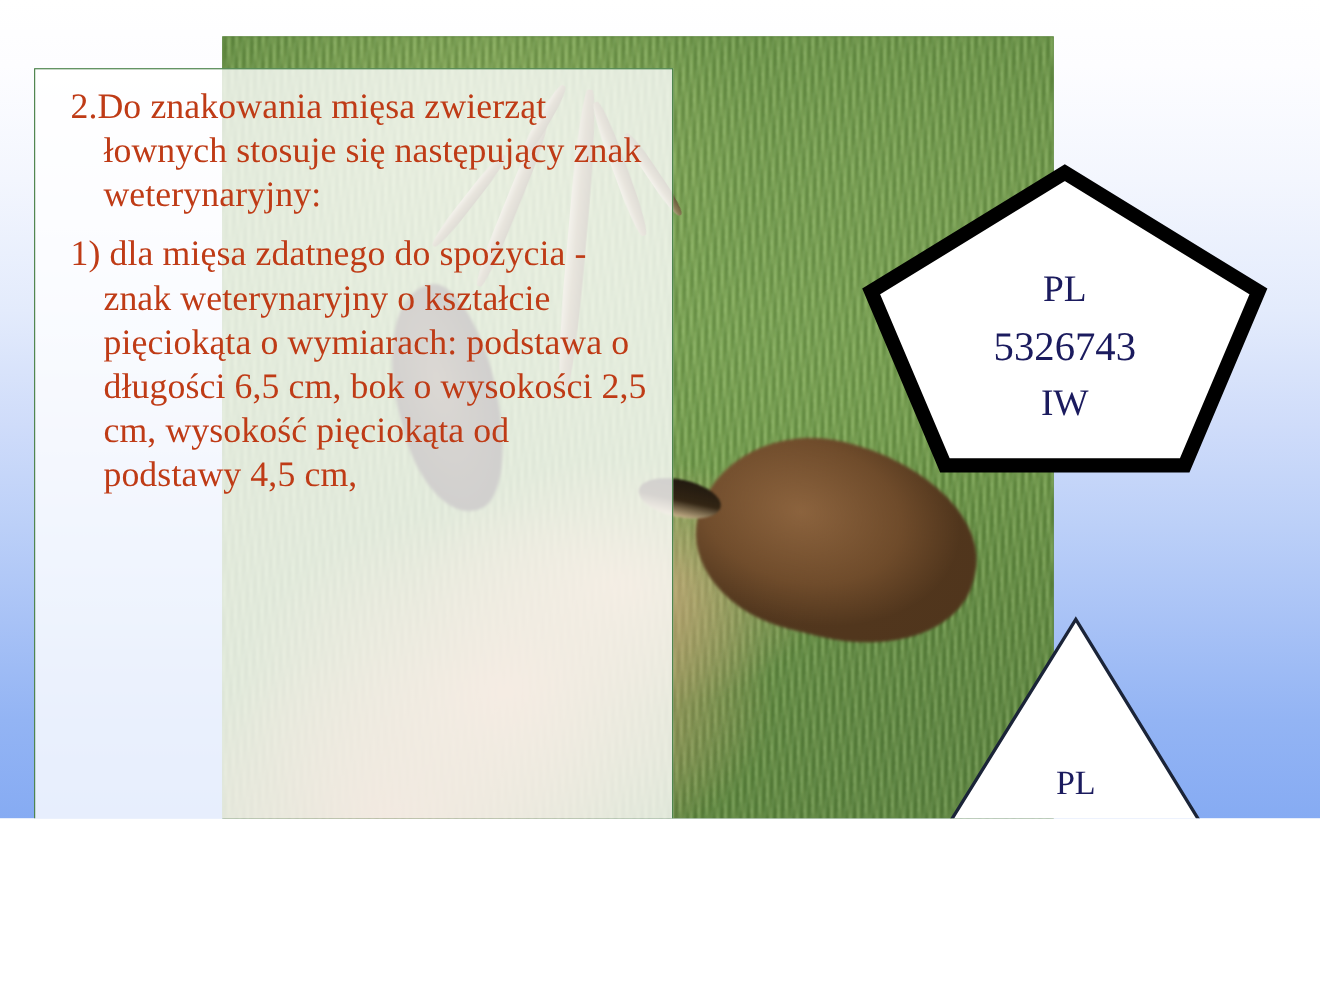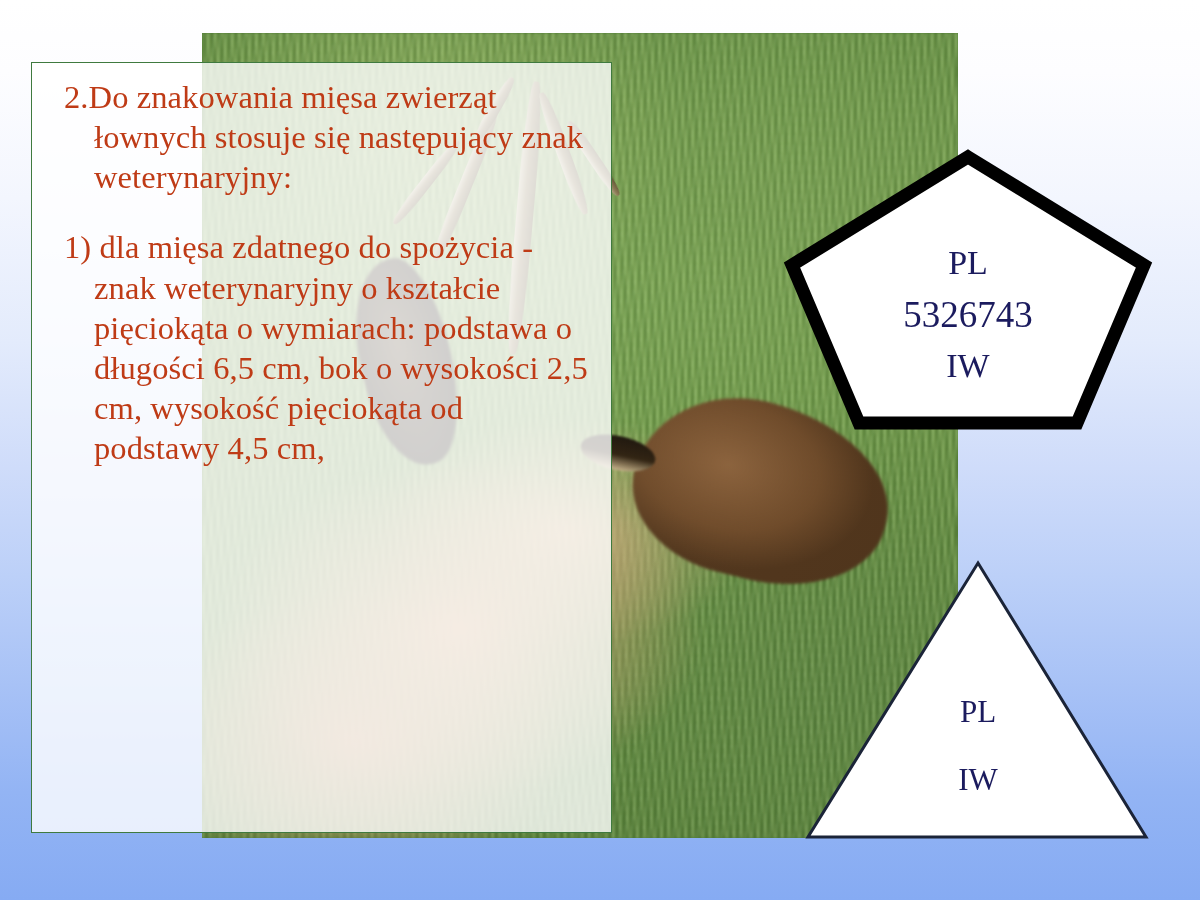--- a/index.html
+++ b/index.html
@@ -4,21 +4,21 @@
 <title>Slide</title>
 <style>
   html, body {
     margin: 0;
     padding: 0;
     background: #ffffff;
   }
   #slide {
     position: relative;
     width: 1200px;
-    height: 900px;
+    height: 744px;
     overflow: hidden;
     font-family: "Liberation Serif", "DejaVu Serif", serif;
     
     background: linear-gradient(to bottom,
         #ffffff 0%,
         #fdfdff 8%,
         #f3f6fe 22%,
         #e3ebfc 38%,
         #cfdcfa 52%,
         #bcd0f8 64%,
@@ -140,21 +140,21 @@
   }
   .text-panel p {
     margin: 0 0 4px 0;
     color: #bf3b16;
     font-size: 32.5px;
     line-height: 1.235;
     letter-spacing: 0.1px;
     text-indent: -30px;
     padding-left: 48px;
   }
-  .text-panel p.gap { margin-top: 30px; }
+  .text-panel p.gap { margin-top: 14px; }
 
   
   .watermark {
     position: absolute;
     left: 278px;
     top: 781px;
     width: 660px;
     font-family: "Liberation Sans", "DejaVu Sans", sans-serif;
     font-size: 55px;
     font-weight: 700;

